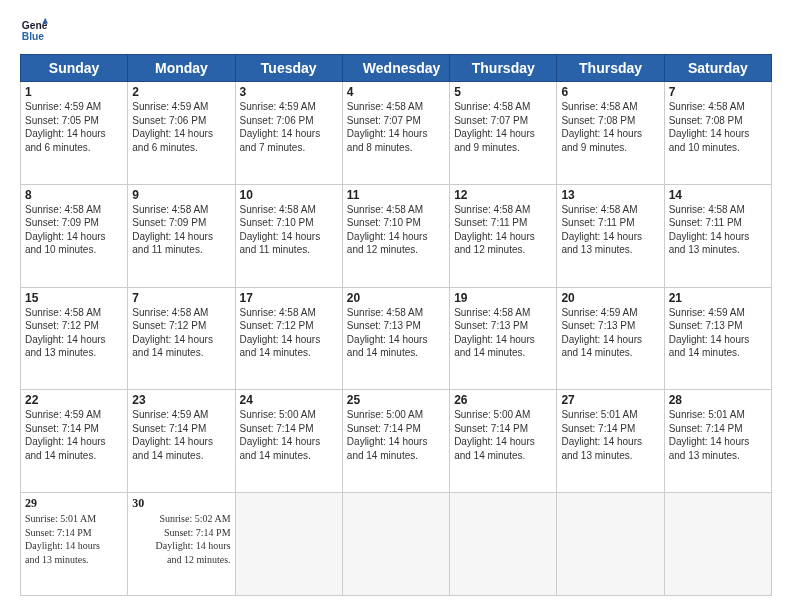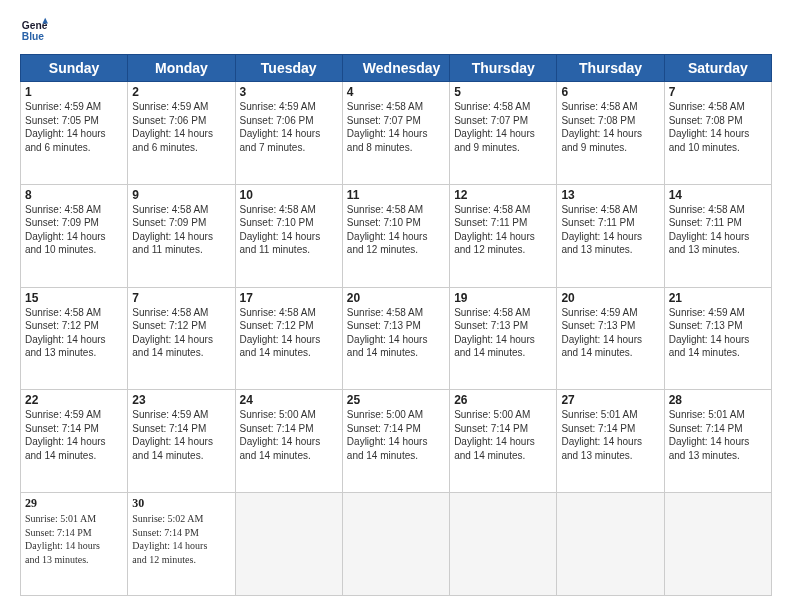--- a/index.html
+++ b/index.html
@@ -341,21 +341,21 @@
         <tr class="last-row">
           <td>
             <span class="day-num">29</span>
             <div class="day-info" style="white-space: pre-line;">Sunrise: 5:01 AM
 Sunset: 7:14 PM
 Daylight: 14 hours
 and 13 minutes.</div>
           </td>
           <td>
             <span class="day-num">30</span>
-            <div class="day-info" style="white-space: pre-line;">Sunrise: 5:02 AM
+            <div class="day-info" style="white-space: pre-line; text-align: right;">Sunrise: 5:02 AM
 Sunset: 7:14 PM
 Daylight: 14 hours
 and 12 minutes.</div>
           </td>
           <td class="empty"></td>
           <td class="empty"></td>
           <td class="empty"></td>
           <td class="empty"></td>
           <td class="empty"></td>
         </tr>

